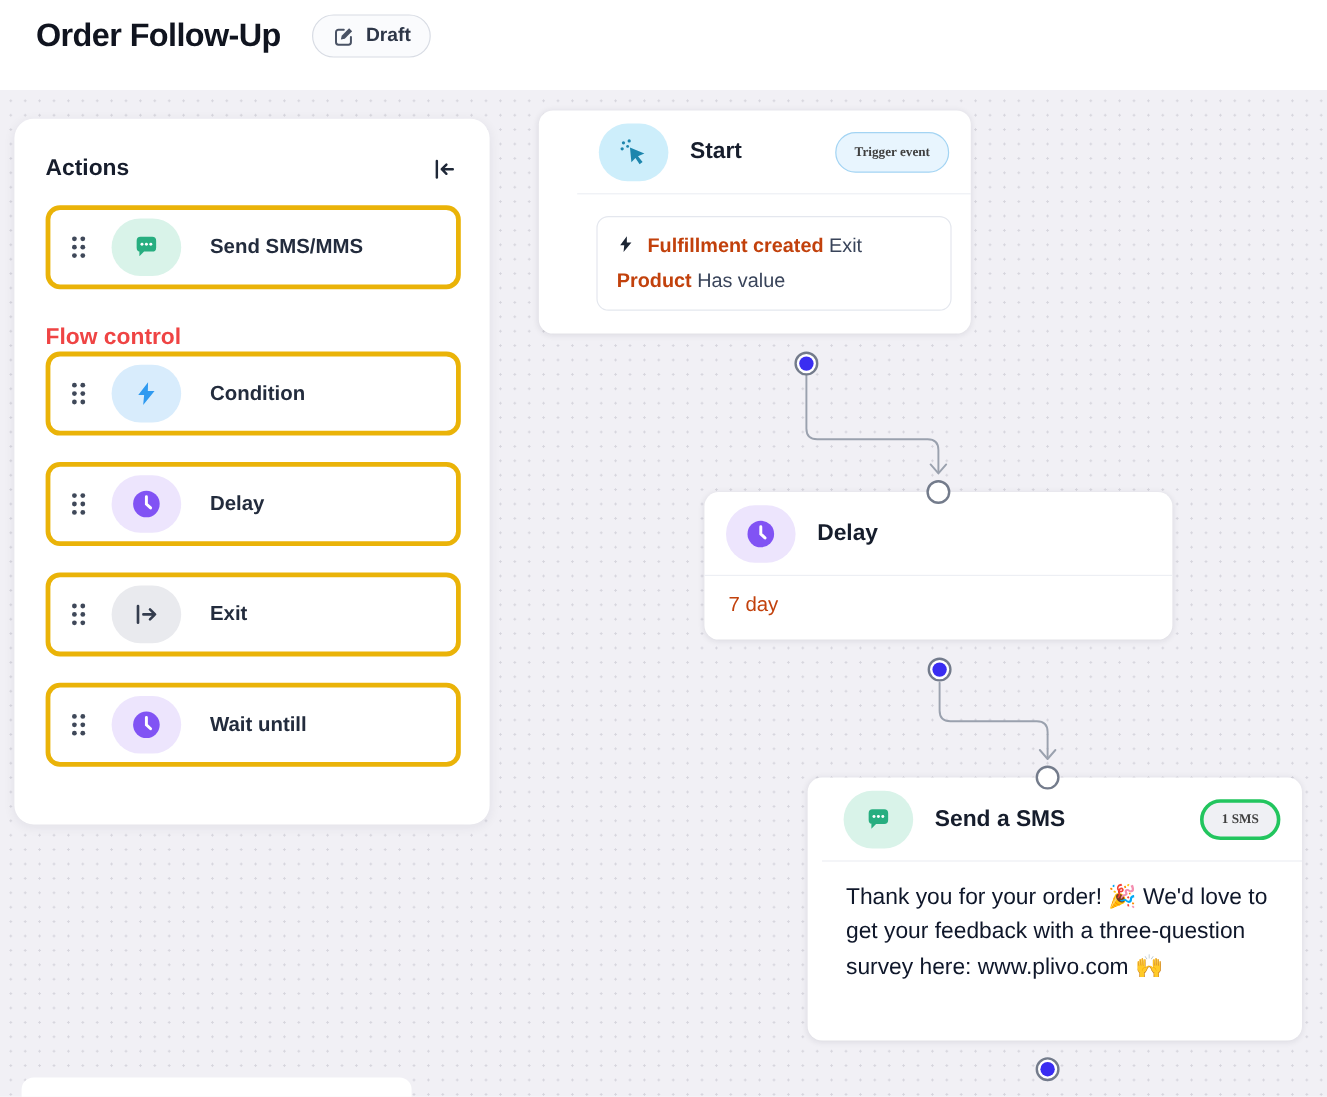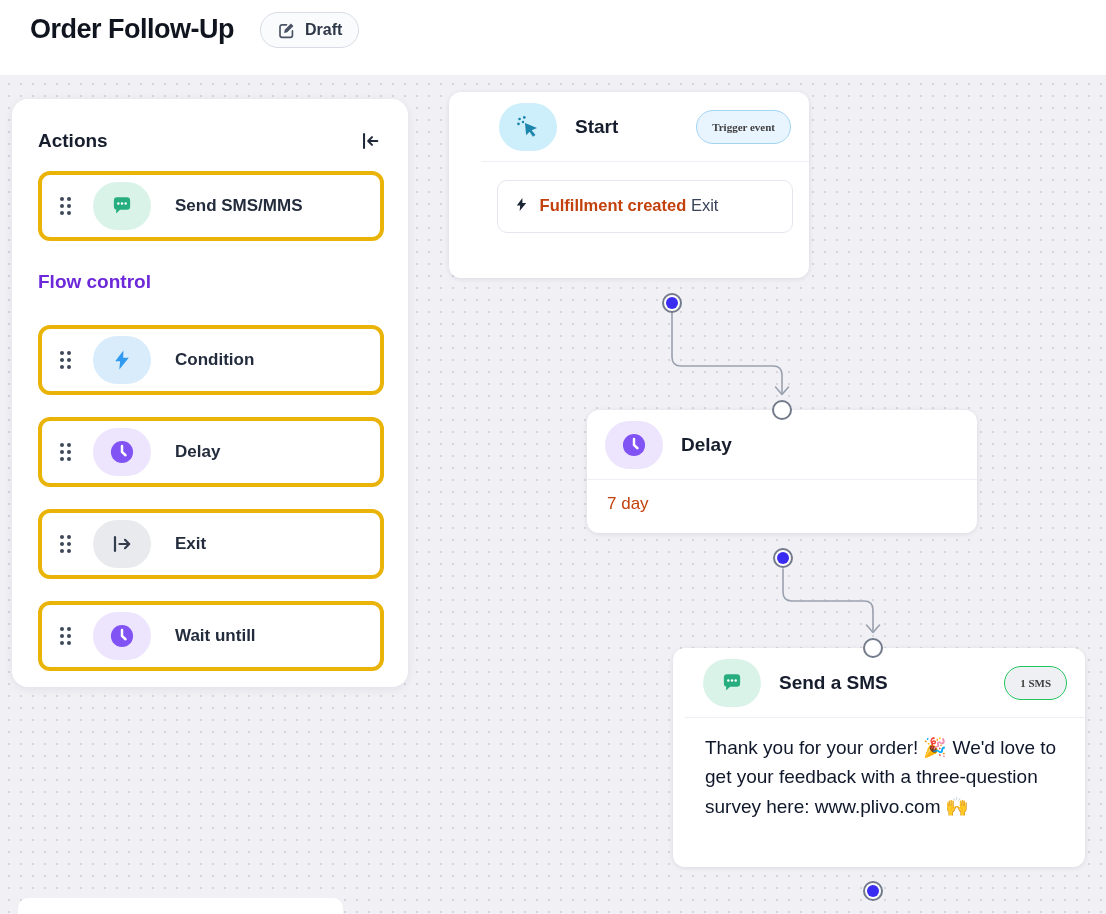--- a/index.html
+++ b/index.html
@@ -24,21 +24,21 @@
     pointer-events:none; z-index:1; }
 
   
   .actions-panel { position:absolute; left:12px; top:24px; width:396px; height:588px;
     background:#fff; border-radius:16px; box-shadow:0 2px 10px rgba(25,28,50,0.07);
     padding:28px 24px 22px 26px; z-index:2; }
   .panel-head { display:flex; align-items:center; justify-content:space-between; margin-bottom:16px; }
   .panel-title { font-size:19px; font-weight:700; color:#161d2c; }
   .collapse-btn { width:28px; height:28px; display:flex; align-items:center; justify-content:center;
     cursor:pointer; border-radius:6px; }
-  .section-label { font-size:19px; font-weight:700; color:#6d28d9; margin:30px 0 32px 0; }
+  .section-label { font-size:19px; font-weight:700; color:#ef4444; margin:30px 0 0 0; }
   .action-item { display:flex; align-items:center; height:70px; border:4px solid #eab308;
     border-radius:12px; background:#fff; padding:0 18px; cursor:grab; }
   .action-item + .action-item { margin-top:22px; }
   .drag-handle { display:grid; grid-template-columns:repeat(2,4px); grid-auto-rows:4px;
     gap:3px; margin-right:22px; }
   .drag-handle i { width:4px; height:4px; border-radius:50%; background:#3f4859; }
   .icon-blob { width:58px; height:48px; border-radius:24px; display:flex; align-items:center;
     justify-content:center; flex:0 0 auto; }
   .blob-green { background:#d9f3e9; }
   .blob-blue { background:#d8ecfc; }
@@ -49,21 +49,21 @@
 
   
   .flow-node { position:absolute; background:#fff; border-radius:12px;
     box-shadow:0 1px 5px rgba(25,28,50,0.10); z-index:2; cursor:pointer; }
   .node-header { display:flex; align-items:center; gap:18px; height:70px; padding:0 18px;
     border-bottom:1px solid #edeff4; }
   .node-title { font-size:19px; font-weight:700; color:#161d2c; }
   .pill { margin-left:auto; display:inline-flex; align-items:center; height:34px; padding:0 15px;
     border-radius:17px; font-size:11px; font-weight:700; color:#404040;font-family:Liberation Serif, serif; }
   .pill-trigger { background:#e8f5fe; border:1px solid #a3d4f3; }
-  .pill-gray { background:#eff0f4; border:1px solid #22c55e; }
+  .pill-gray { background:#eff0f4; border:3px solid #22c55e; }
 
   .node-start { left:449px; top:17px; width:360px; height:186px;padding-left:32px; }
   .rule-card { margin:18px 16px; border:1px solid #e4e7ee; border-radius:10px;
     padding:11px 16px; font-size:16.5px; line-height:1.62; color:#39445a; }
   .rule-card .b { font-weight:700; color:#c2410c; }
   .rule-bolt { display:inline-block; vertical-align:-2px; margin-right:6px; }
 
   .node-delay { left:587px; top:335px; width:390px; height:123px; }
   .node-body-plain { padding:14px 20px; font-size:17px; color:#c2410c; }
 
@@ -229,20 +229,24 @@
     <div class="rule-card">
       <div>
         <span class="rule-bolt">
           <svg width="15" height="17" viewBox="0 0 24 24">
               <path d="M13.4 1.5 L4.5 13.4 h5.4 L9 22.5 L19.5 9.6 h-6.1 z" fill="#1c2534"></path>
             </svg>
         </span>
         <span class="b">Fulfillment created</span>
         <span>Exit</span>
       </div>
+      <div>
+        <span class="b">Product</span>
+        <span>Has value</span>
+      </div>
     </div>
   </div>
 
   <div class="flow-node node-delay">
     <div class="node-header">
       <span class="icon-blob blob-purple">
         <svg width="28" height="28" viewBox="0 0 24 24">
           <circle cx="12" cy="12" r="9.5" fill="#8153f4"></circle>
           <path d="M12 6.8 V12 L15 14.8" stroke="#fff" stroke-width="2.1" stroke-linecap="round" fill="none"></path>
         </svg>

